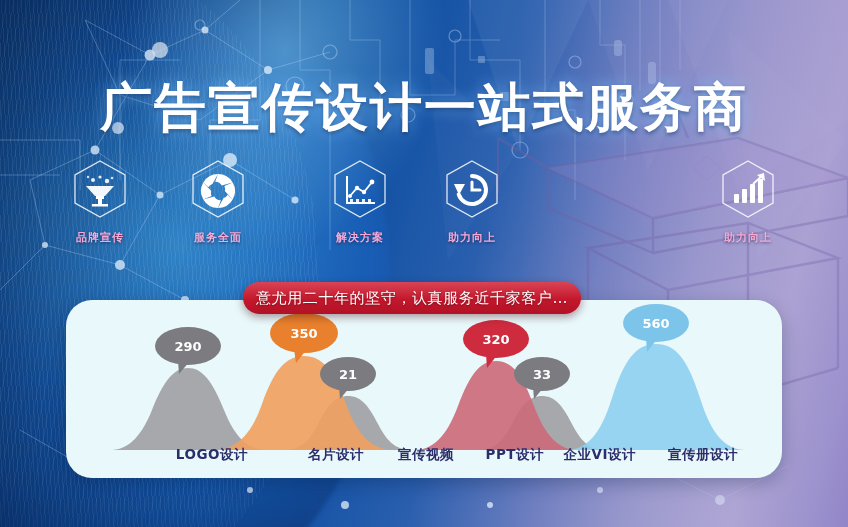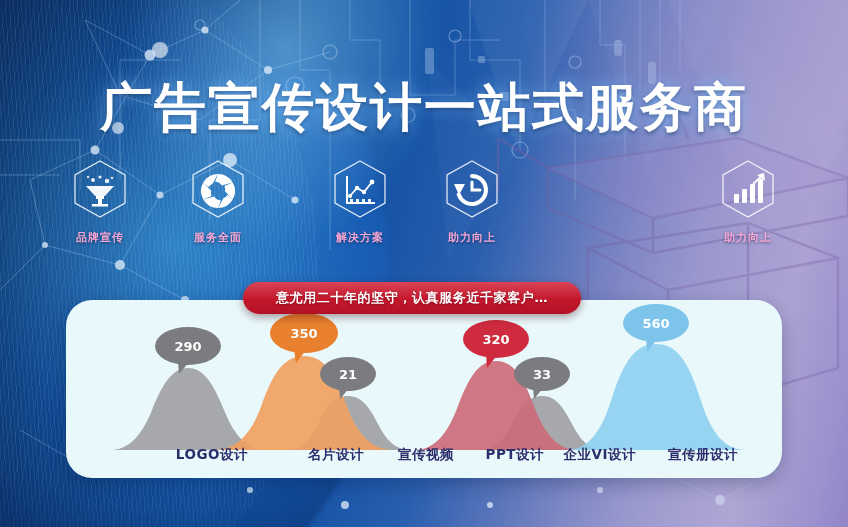--- a/index.html
+++ b/index.html
@@ -81,21 +81,21 @@
   .ribbon{
     position:absolute;left:243px;top:282px;width:338px;height:32px;
     border-radius:16px;
     background:linear-gradient(180deg,#d7success 0%,#c41d33 100%);
     background:linear-gradient(180deg,#d94455 0%,#c4172c 55%,#b11226 100%);
     box-shadow:0 3px 9px rgba(60,0,10,.40);
     display:flex;align-items:center;justify-content:center;
     z-index:6;
   }
   .ribbon-text{
-    color:#ffffff;font-size:13px;font-weight:700;letter-spacing:.6px;white-space:nowrap;
+    color:#ffffff;font-size:15px;font-weight:400;letter-spacing:.6px;white-space:nowrap;
     font-family:"DejaVu Sans","Liberation Sans",sans-serif;
     text-shadow:0 1px 2px rgba(70,0,10,.5);
   }
 
   
   .card{
     position:absolute;left:66px;top:300px;width:716px;height:178px;
     background:#e9f8fb;border-radius:26px;overflow:hidden;
     box-shadow:0 6px 18px rgba(5,25,65,.28);
     z-index:4;

